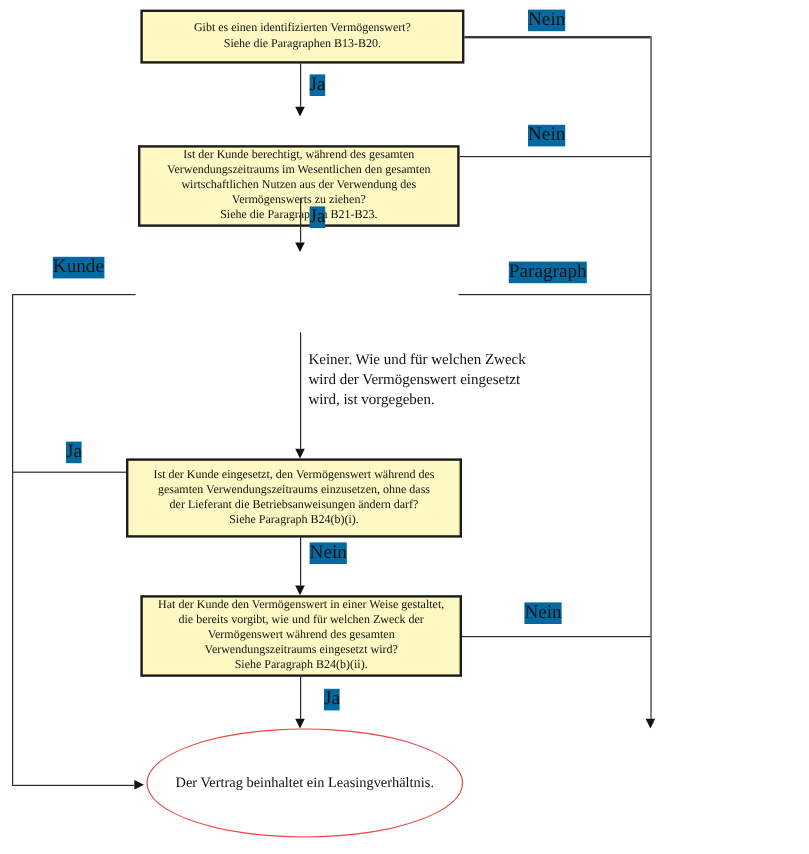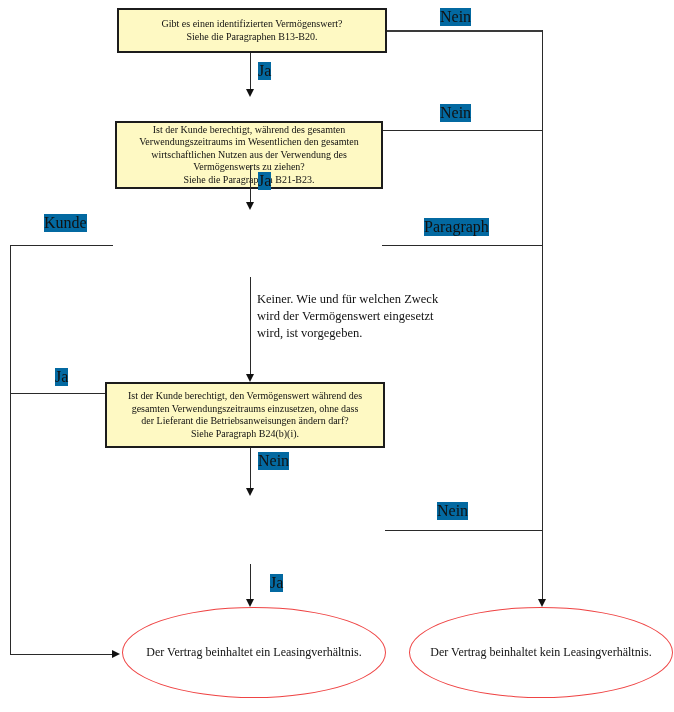--- a/index.html
+++ b/index.html
@@ -70,29 +70,33 @@
   <div class="box" style="left:117px;top:8px;width:270px;height:45px;">Gibt es einen identifizierten Vermögenswert?
 Siehe die Paragraphen B13-B20.</div>
 
   <div class="box" style="left:115px;top:97px;width:268px;height:68px;margin-top:24px;">Ist der Kunde berechtigt, während des gesamten
 Verwendungszeitraums im Wesentlichen den gesamten
 wirtschaftlichen Nutzen aus der Verwendung des
 Vermögenswerts zu ziehen?
 Siehe die Paragraphen B21-B23.</div>
 
 
-  <div class="box" style="left:105px;top:382px;width:280px;height:66px;">Ist der Kunde berechtigt, den Vermögenswert während des
+  <div class="box" style="left:105px;top:382px;width:280px;height:66px;">Ist der Kunde eingesetzt, den Vermögenswert während des
 gesamten Verwendungszeitraums einzusetzen, ohne dass
 der Lieferant die Betriebsanweisungen ändern darf?
 Siehe Paragraph B24(b)(i).</div>
 
+  <div class="box" style="left:117px;top:496px;width:268px;height:68px;">Hat der Kunde den Vermögenswert in einer Weise gestaltet,
+die bereits vorgibt, wie und für welchen Zweck der
+Vermögenswert während des gesamten
+Verwendungszeitraums eingesetzt wird?
+Siehe Paragraph B24(b)(ii).</div>
 
   <div class="ellipse" style="left:122px;top:607px;width:264px;height:91px;">Der Vertrag beinhaltet ein Leasingverhältnis.</div>
 
-  <div class="ellipse" style="left:409px;top:607px;width:264px;height:91px;">Der Vertrag beinhaltet kein Leasingverhältnis.</div>
 
   <div class="vline" style="left:250px;top:53px;height:36px;"></div>
   <div class="arrow-down" style="left:246px;top:89px;"></div>
   <div class="edge-label" style="left:258px;top:62px;">Ja</div>
 
   <div class="hline thick" style="left:387px;top:30px;width:155px;"></div>
   <div class="edge-label" style="left:440px;top:8px;">Nein</div>
 
   <div class="vline" style="left:542px;top:30px;height:569px;"></div>
   <div class="arrow-down" style="left:538px;top:599px;"></div>

